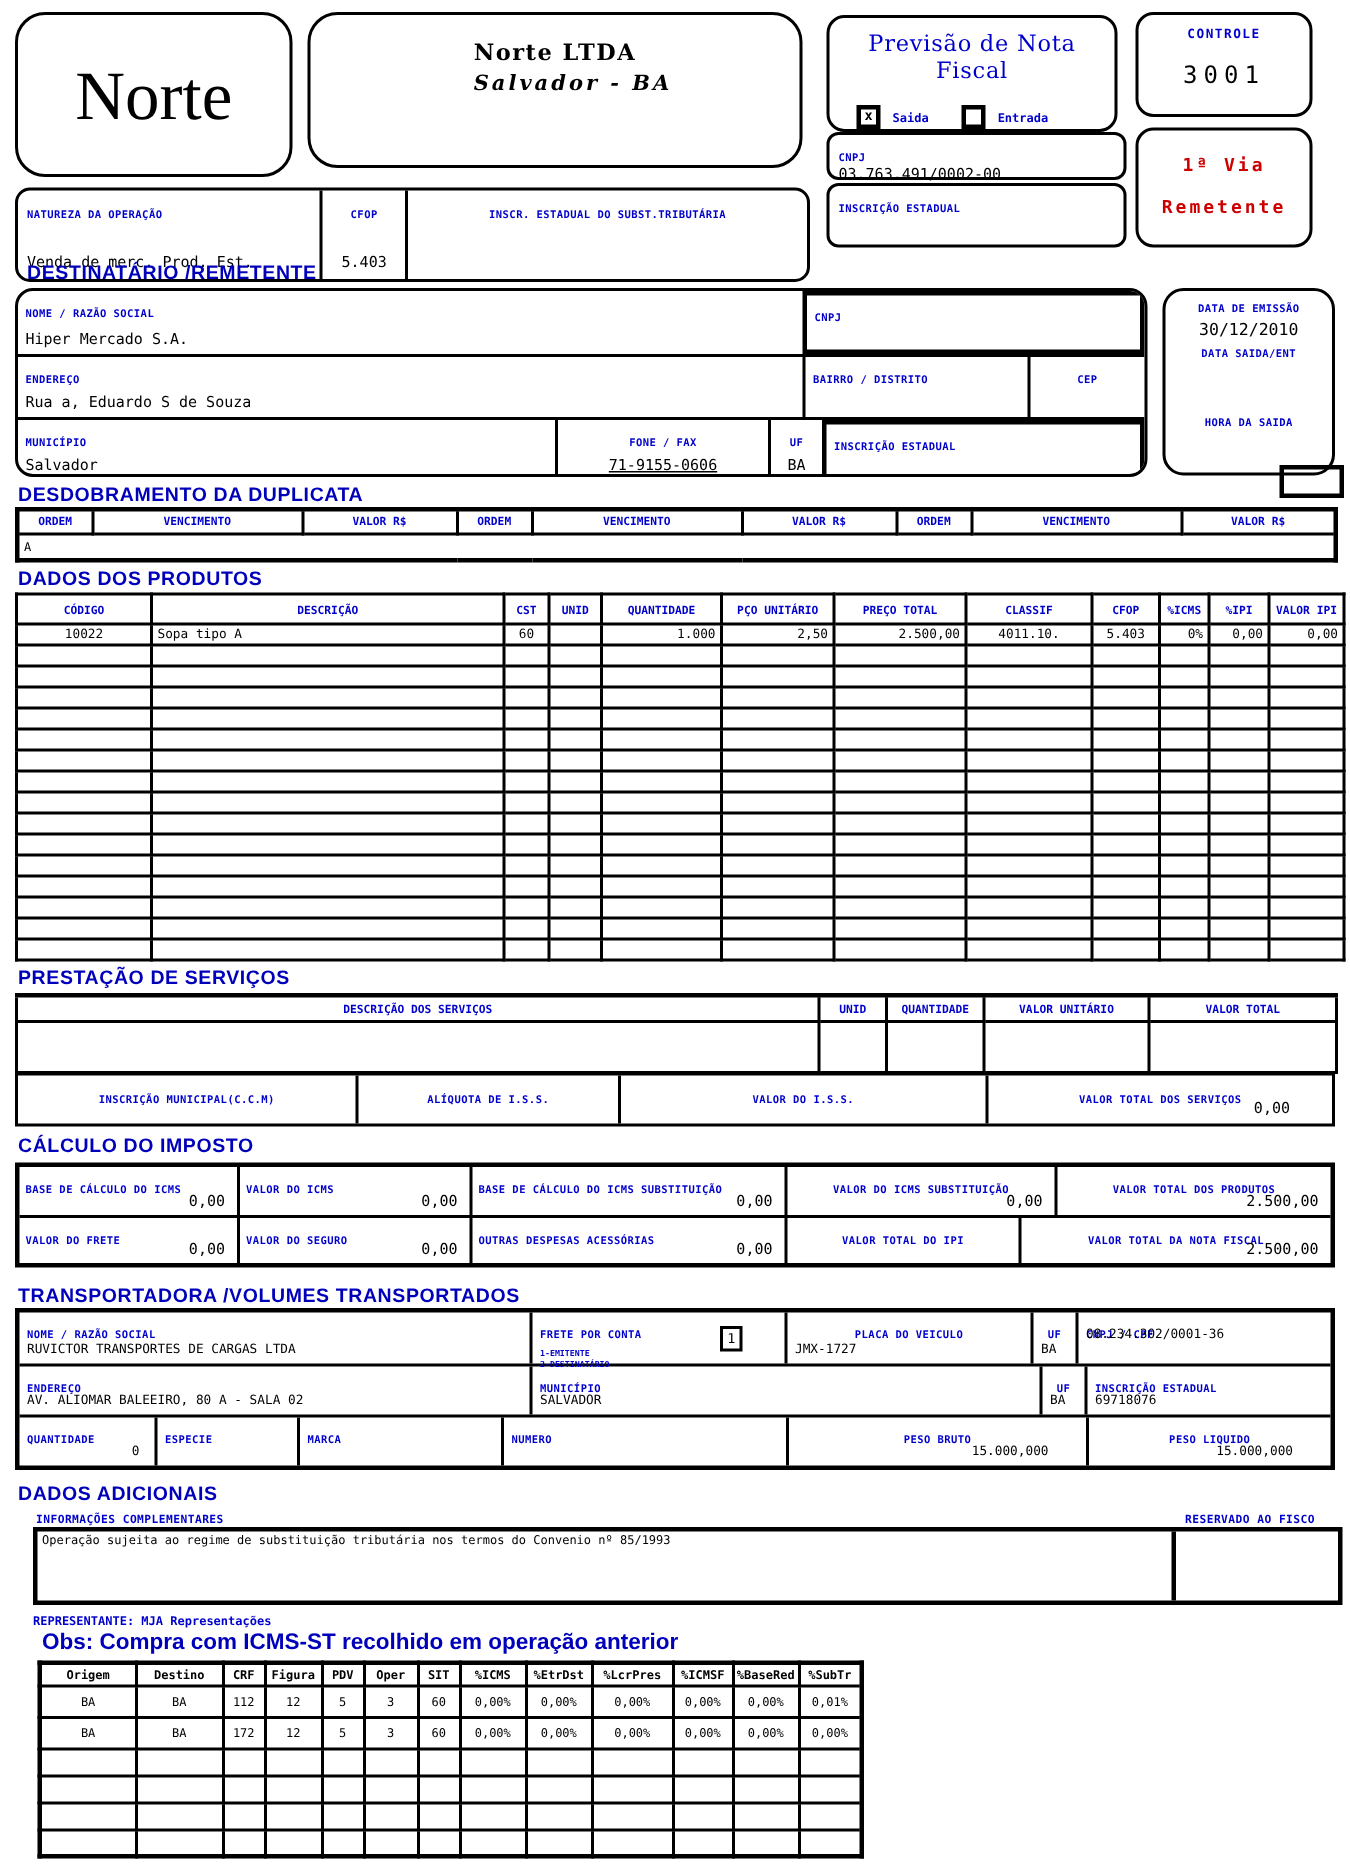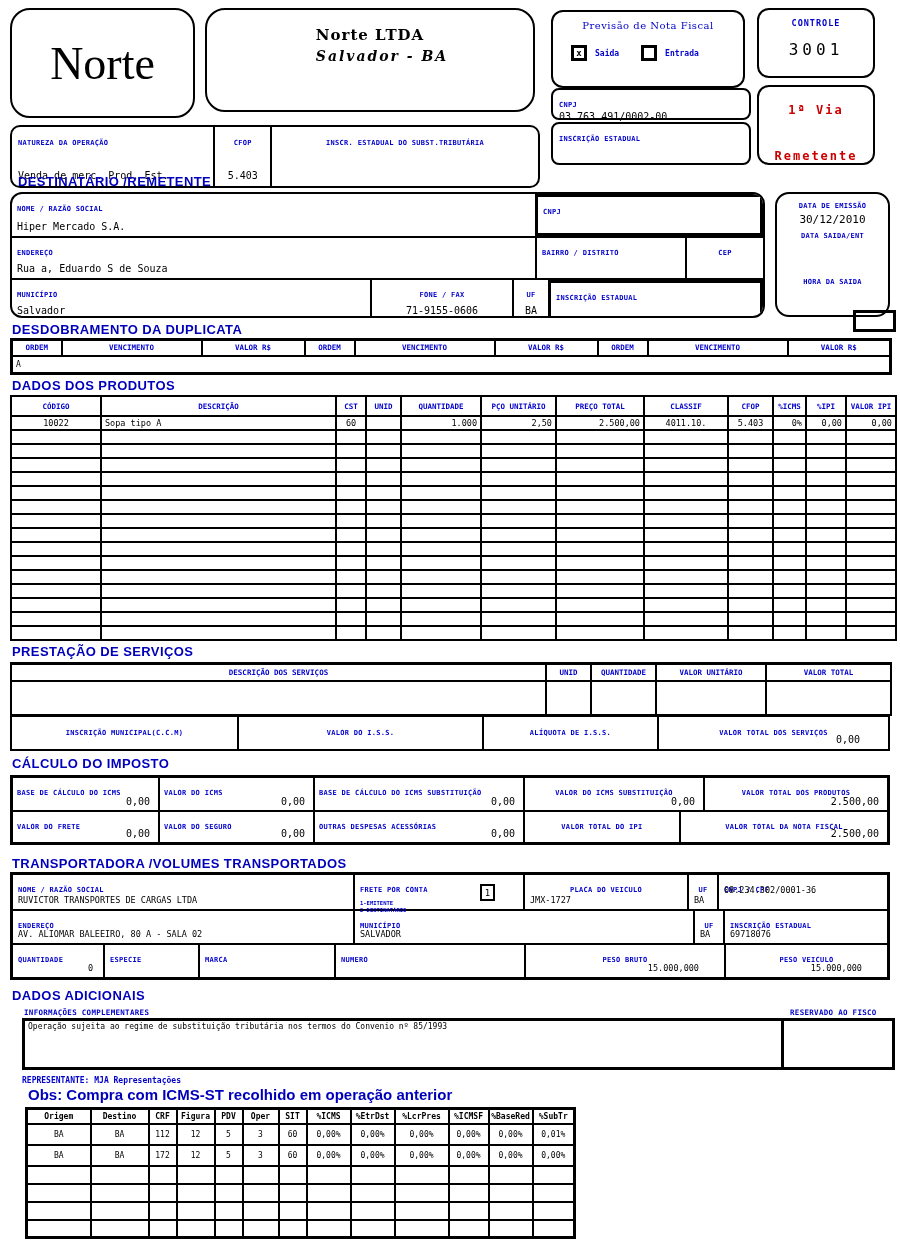--- a/index.html
+++ b/index.html
@@ -11,32 +11,32 @@
   .val { color:#000; font-size:10px; font-family:"DejaVu Sans Mono", monospace; white-space:nowrap; }
   .sec-title { position:absolute; color:#0000bb; font-weight:bold; font-size:13px; font-family:"Liberation Sans", sans-serif; letter-spacing:.4px; }
 
   
   .logo-box { left:10px; top:8px; width:185px; height:110px; border-radius:20px; display:flex; align-items:center; justify-content:center; }
   .logo-text { font-family:"Liberation Serif", serif; font-size:46px; color:#000; }
   .company-box { left:205px; top:8px; width:330px; height:104px; border-radius:20px; text-align:center; padding-top:16px; }
   .company-name { font-family:"DejaVu Serif", serif; font-weight:bold; font-size:15px; letter-spacing:1px; }
   .company-city { font-family:"DejaVu Serif", serif; font-style:italic; font-weight:bold; font-size:14px; margin-top:4px; letter-spacing:2px;margin-left:24px; }
   .previsao-box { left:551px; top:10px; width:194px; height:78px; border-radius:12px; }
-  .previsao-title { color:#0000cc; font-family:"DejaVu Serif", serif; font-size:10px; text-align:center; margin-top:8px; letter-spacing:.5px; }
+  .previsao-title { color:#0000cc; font-family:"DejaVu Serif", serif; font-size:15px; text-align:center; margin-top:8px; letter-spacing:.5px; }
   .chk-row { display:flex; align-items:center; margin:14px 0 0 18px; }
   .chk { width:16px; height:16px; border:3px solid #000; display:inline-flex; align-items:center; justify-content:center; font-size:9px; font-weight:bold; }
   .chk-label { color:#0000cc; font-size:8px; font-weight:bold; margin-left:8px; margin-right:22px; }
   .controle-box { left:757px; top:8px; width:118px; height:70px; border-radius:12px; text-align:center; }
   .controle-box .lbl { display:block; margin-top:8px; font-size:8.5px; letter-spacing:1px; }
   .controle-val { font-size:16px; letter-spacing:4px; margin-top:12px; }
   .cnpj-box { left:551px; top:88px; width:200px; height:32px; border-radius:8px; padding:2px 6px; }
   .ie-box { left:551px; top:122px; width:200px; height:43px; border-radius:8px; padding:2px 6px; }
   .via-box { left:757px; top:85px; width:118px; height:80px; border-radius:12px; text-align:center; color:#cc0000; font-weight:bold; font-size:12px; letter-spacing:2px; }
   .via-box div:first-child { margin-top:16px; }
-  .via-box div:last-child { margin-top:32px; }
+  .via-box div:last-child { margin-top:14px; }
 
   .natureza-box { left:10px; top:125px; width:530px; height:63px; border-radius:10px; display:flex; }
   .nat-cell { padding:3px 6px; position:relative; }
   .nat-cell + .nat-cell { border-left:2px solid #000; }
   .nat-cell .val { position:absolute; bottom:5px; left:6px; }
   .nat-c1 { width:203px; } .nat-c2 { width:57px; text-align:center; } .nat-c3 { width:270px; text-align:center; }
   .nat-c2 .val { left:0; right:0; text-align:center; }
 
   
   .dest-box { left:10px; top:192px; width:755px; height:126px; border-radius:12px; overflow:hidden; }
@@ -189,21 +189,21 @@
         <span class="lbl">CEP</span>
       </div>
     </div>
     <div class="dest-row">
       <div class="dcell" style="width:358px;">
         <span class="lbl">MUNICÍPIO</span>
         <span class="val">Salvador</span>
       </div>
       <div class="dcell bl" style="width:142px; text-align:center;">
         <span class="lbl">FONE / FAX</span>
-        <span class="val" style="left:0; right:0; text-align:center;">71-9155-0606</span>
+        <span class="val" style="left:0; right:0; text-align:center;text-decoration:underline;">71-9155-0606</span>
       </div>
       <div class="dcell bl" style="width:36px; text-align:center;">
         <span class="lbl">UF</span>
         <span class="val" style="left:0; right:0; text-align:center;">BA</span>
       </div>
       <div class="dcell bold-field" style="flex:1;">
         <span class="lbl">INSCRIÇÃO ESTADUAL</span>
       </div>
     </div>
   </div>
@@ -533,25 +533,25 @@
         <td>&nbsp;</td>
         <td>&nbsp;</td>
         <td>&nbsp;</td>
       </tr>
     </tbody>
   </table>
   <div class="serv-footer">
     <div class="sf-cell" style="width:225px;">
       <span class="lbl">INSCRIÇÃO MUNICIPAL(C.C.M)</span>
     </div>
+    <div class="sf-cell" style="width:175px;">
+      <span class="lbl">ALÍQUOTA DE I.S.S.</span>
+    </div>
     <div class="sf-cell" style="width:245px;">
       <span class="lbl">VALOR DO I.S.S.</span>
-    </div>
-    <div class="sf-cell" style="width:175px;">
-      <span class="lbl">ALÍQUOTA DE I.S.S.</span>
     </div>
     <div class="sf-cell" style="flex:1;">
       <span class="lbl">VALOR TOTAL DOS SERVIÇOS</span>
       <span class="val">0,00</span>
     </div>
   </div>
 
   <div class="sec-title" style="left:12px; top:756px;">CÁLCULO DO IMPOSTO</div>
   <div class="imp-grid">
     <div class="imp-row">
@@ -591,21 +591,21 @@
       <div class="tcell" style="width:340px;"><span class="lbl">MUNICÍPIO</span><span class="val">SALVADOR</span></div>
       <div class="tcell" style="width:30px; text-align:center;"><span class="lbl">UF</span><span class="val">BA</span></div>
       <div class="tcell" style="flex:1;"><span class="lbl">INSCRIÇÃO ESTADUAL</span><span class="val">69718076</span></div>
     </div>
     <div class="trans-row">
       <div class="tcell" style="width:90px;"><span class="lbl">QUANTIDADE</span><span class="val r" style="right:10px;">0</span></div>
       <div class="tcell" style="width:95px;"><span class="lbl">ESPECIE</span></div>
       <div class="tcell" style="width:136px;"><span class="lbl">MARCA</span></div>
       <div class="tcell" style="width:190px;"><span class="lbl">NUMERO</span></div>
       <div class="tcell" style="width:200px; text-align:center;"><span class="lbl">PESO BRUTO</span><span class="val r">15.000,000</span></div>
-      <div class="tcell" style="flex:1; text-align:center;"><span class="lbl">PESO VEICULO</span><span class="val r">15.000,000</span></div>
+      <div class="tcell" style="flex:1; text-align:center;"><span class="lbl">PESO LIQUIDO</span><span class="val r">15.000,000</span></div>
     </div>
   </div>
 
   <div class="sec-title" style="left:12px; top:988px;">DADOS ADICIONAIS</div>
   <span class="lbl adic-info-label" style="font-size:7.5px;">INFORMAÇÕES COMPLEMENTARES</span>
   <span class="lbl adic-fisco-label" style="font-size:7.5px;">RESERVADO AO FISCO</span>
   <div class="adic-box">
     <div class="adic-left">Operação sujeita ao regime de substituição tributária nos termos do Convenio nº 85/1993</div>
     <div class="adic-right"></div>
   </div>

